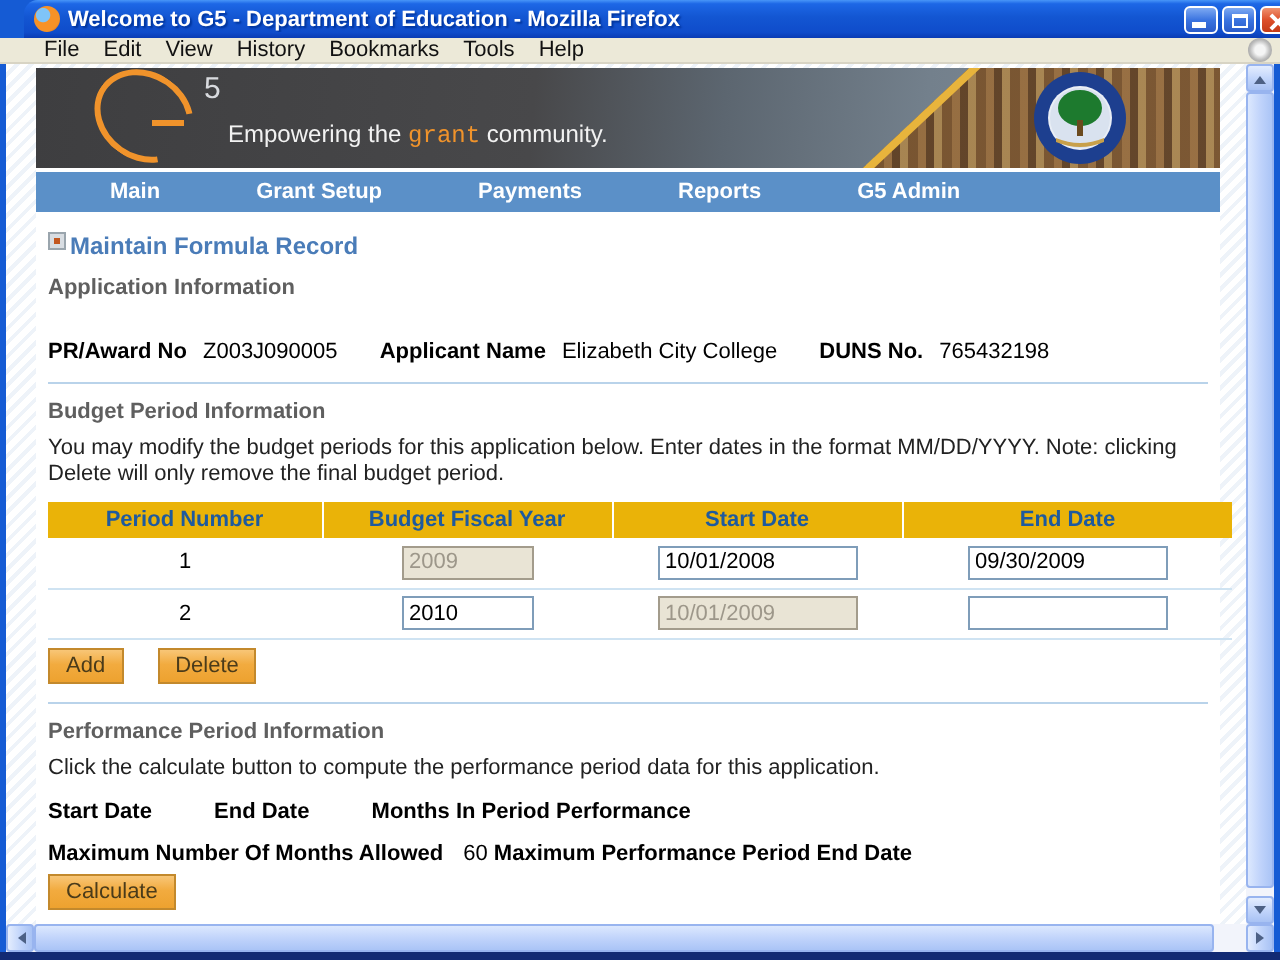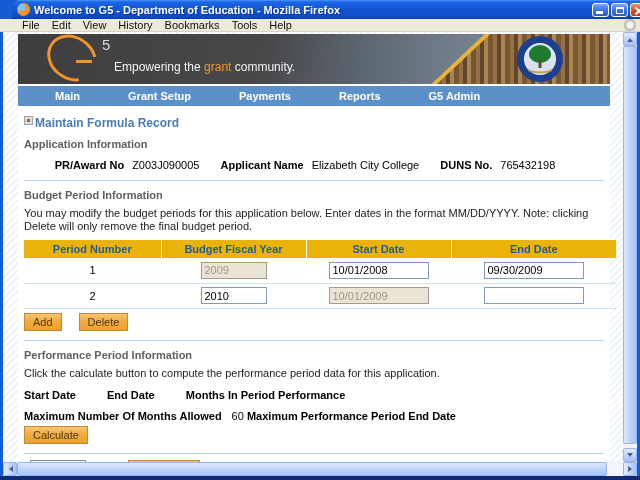--- a/index.html
+++ b/index.html
@@ -42,36 +42,36 @@
   .shelf { position:absolute; right:0; top:0; bottom:0; width:190px;
     background:repeating-linear-gradient(90deg,#7a4e22 0 5px,#9c6b35 5px 9px,#5f3a18 9px 13px,#b08648 13px 17px);
     clip-path:polygon(34% 0,100% 0,100% 100%,6% 100%); opacity:.85; }
   .goldline { position:absolute; right:0; top:0; bottom:0; width:190px; background:#e8b43c;
     clip-path:polygon(34% 0,37% 0,9% 100%,6% 100%); }
   .logo-g { position:absolute; left:28px; top:2px; width:52px; height:44px; border:3px solid #f0932b;
     border-radius:50%; border-right-color:transparent; transform:rotate(35deg); }
   .logo-g-bar { position:absolute; left:58px; top:26px; width:16px; height:3px; background:#f0932b; }
   .logo-5 { position:absolute; left:84px; top:2px; color:#d8dade; font-size:15px; }
   .tagline { position:absolute; left:96px; top:26px; color:#f2f2f2; font-size:12px; }
-  .tagline .hl { color:#f0932b; }
+  .tagline .hl { color:#f0932b;font-family:Liberation Mono, monospace; }
   .seal { position:absolute; left:498px; top:1px; }
 
   
   .navbar { margin-top:2px; height:20px; background:#5b90c8; display:flex; align-items:center;
     padding-left:37px; gap:48px; }
   .nav-item { color:#fff; font-weight:bold; font-size:11px; cursor:pointer; white-space:nowrap; }
 
   
   .content { padding:0 6px 0 6px; }
   .page-title-row { margin-top:10px; display:flex; align-items:flex-start; gap:2px; }
   .rec-icon { width:9px; height:9px; border:1px solid #9aa5ad; background:#d8dde2; position:relative; flex:none; }
   .rec-icon::after { content:""; position:absolute; left:2px; top:2px; width:3px; height:3px; background:#c2571f; }
   .page-title { color:#4a7cb8; font-weight:bold; font-size:12px; }
   .sec-head { margin-top:8px; color:#5f5f5f; font-weight:bold; }
-  .info-row { margin-top:9px;text-align:center; }
+  .info-row { margin-top:20px; }
   .info-row b { margin-right:8px; }
   .info-row .val { margin-right:18px; }
   .desc { margin-top:6px; color:#222; line-height:13px; }
   .sep { border:none; border-top:1px solid #b9d3ea; margin-top:9px; }
 
   
   table.bp { width:100%; border-collapse:collapse; margin-top:7px; table-layout:fixed; }
   .bp th { background:#eab308; color:#1e5a9e; font-weight:bold; font-size:11px; height:18px; border-left:1px solid #fff; }
   .bp th:first-child { border-left:none; }
   .bp td { height:25px; text-align:center; border-bottom:1px solid #cfe3f2; vertical-align:middle; }

